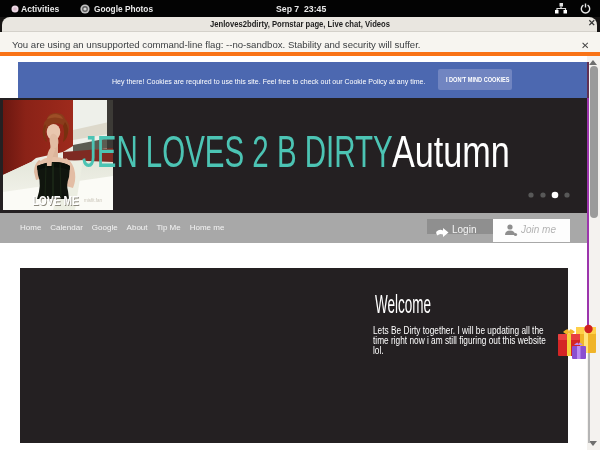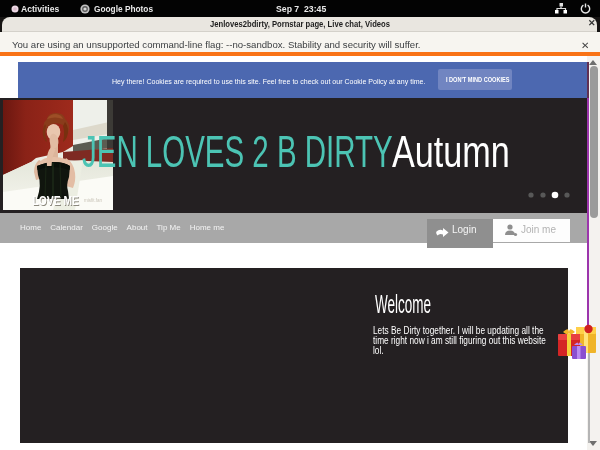--- a/index.html
+++ b/index.html
@@ -33,24 +33,24 @@
   #cookietxt { position:absolute; left:94px; top:15px; font-size:8px; color:#fff; transform:scaleX(0.88); transform-origin:0 50%; white-space:nowrap; }
   #cookiebtn { position:absolute; left:420px; top:7px; width:74px; height:21px; background:#7185c1;
     border-radius:2px; color:#fff; font-size:7px; font-weight:bold; text-align:center; line-height:21px; }
   #cookiebtn span { display:inline-block; transform:scaleX(0.8); transform-origin:50% 50%; white-space:nowrap; }
 
   #hero { position:absolute; left:0; top:42px; width:587px; height:115px; background:#242022; }
 
   #navbar { position:absolute; left:0; top:157px; width:587px; height:30px; background:#a8a8a8; }
   #navbar .links { position:absolute; left:20px; top:10px; font-size:8px; color:#f4f4f4; }
   #navbar .links span { margin-right:9px; }
-  #loginbtn { position:absolute; left:427px; top:6px; width:66px; height:29px; background:#8f8f8f;
+  #loginbtn { position:absolute; left:427px; top:6px; width:66px; height:15px; background:#8f8f8f;
     color:#f5f5f5; font-size:10px; }
   #joinbtn { position:absolute; left:493px; top:6px; width:77px; height:23px; background:#fdfdfd;
-    color:#b3b3b3; font-size:10px; }
+    color:#b3b3b3; font-size:10px;font-style:italic; }
 
   #darkbox { position:absolute; left:20px; top:212px; width:548px; height:175px; background:#242022; }
 
   .bigtitle { position:absolute; white-space:nowrap; transform-origin:0 0; line-height:1; }
 
   
   #sbtrack { position:absolute; left:587px; top:56px; width:13px; height:394px; background:#f4f2ef; }
 </style>
 </head>
 <body>

